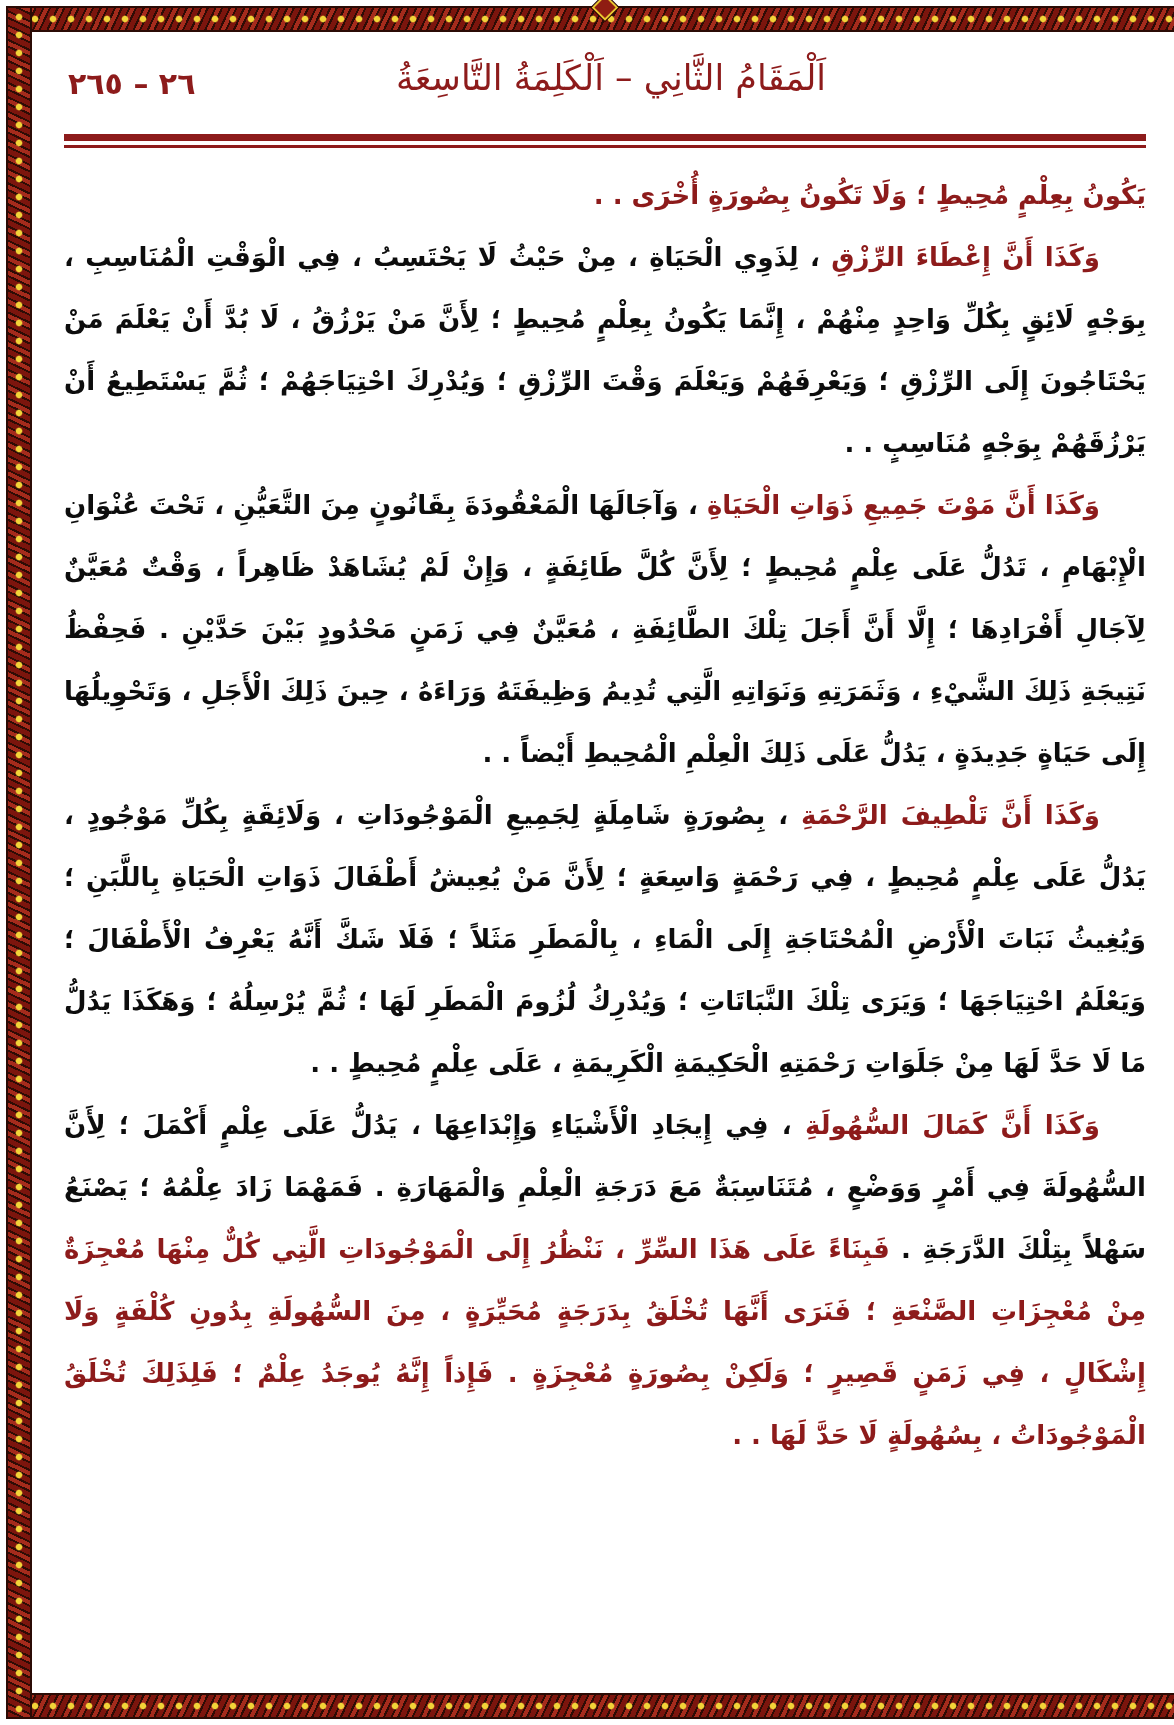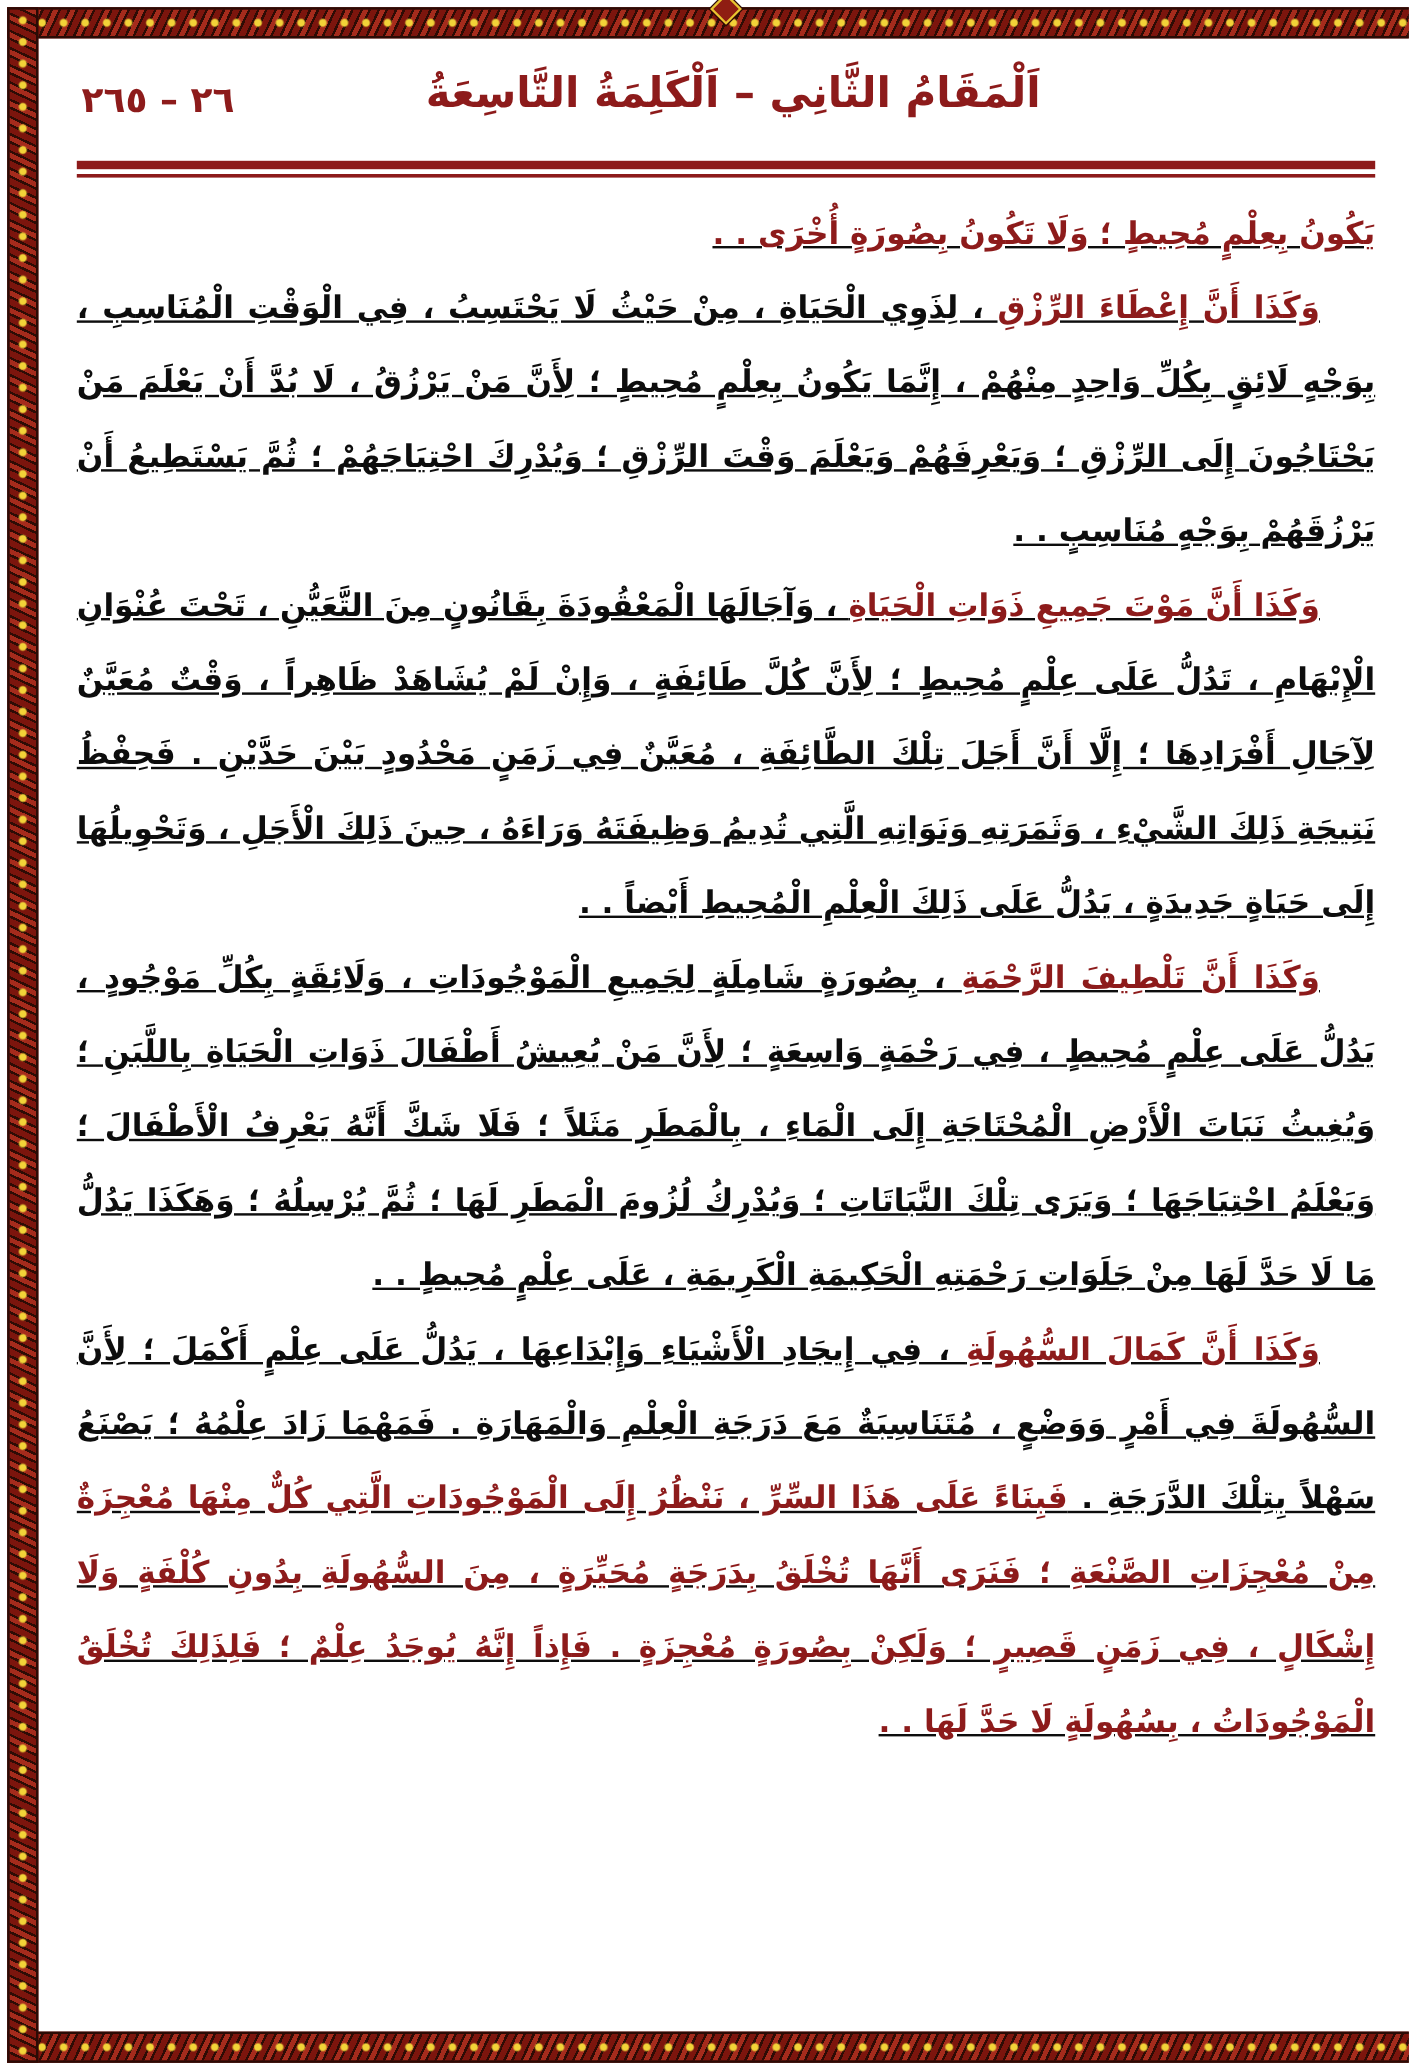--- a/index.html
+++ b/index.html
@@ -51,42 +51,42 @@
   .content{
     position:absolute;
     top:44px;left:64px;right:64px;bottom:44px;
     direction:rtl;
   }
   .header{position:relative;height:82px;}
   .page-title{
     position:absolute;top:14px;left:12px;right:0;
     margin:0;
     text-align:center;
-    font-size:35px;font-weight:bold;
+    font-size:35px;font-weight:normal;
     color:var(--accent-red,#8d1b1b);
   }
   .page-number{
     position:absolute;top:22px;left:4px;
     font-size:30px;font-weight:bold;
     color:var(--accent-red,#8d1b1b);
     direction:rtl;
   }
   .divider{margin-top:8px;}
   .rule-thick{height:7px;background:var(--accent-red,#8d1b1b);}
   .rule-thin{height:3px;background:var(--accent-red,#8d1b1b);margin-top:4px;}
   .body-text{
     margin-top:16px;
     font-size:26px;
     font-weight:bold;
     line-height:62px;
     color:var(--text-black,#0d0d0d);
     text-align:justify;
     text-justify:inter-word;
   }
-  .para{margin:0;text-indent:46px;text-decoration:underline;}
+  .para{margin:0;text-indent:46px;}
   .para.no-indent{text-indent:0;}
   .seg-red{color:var(--accent-red,#8d1b1b);}
   .seg-black{color:var(--text-black,#0d0d0d);}
 </style>
 </head>
 <body>
 
 <div class="page">
 
   <div class="frame frame-h frame-top"></div>

